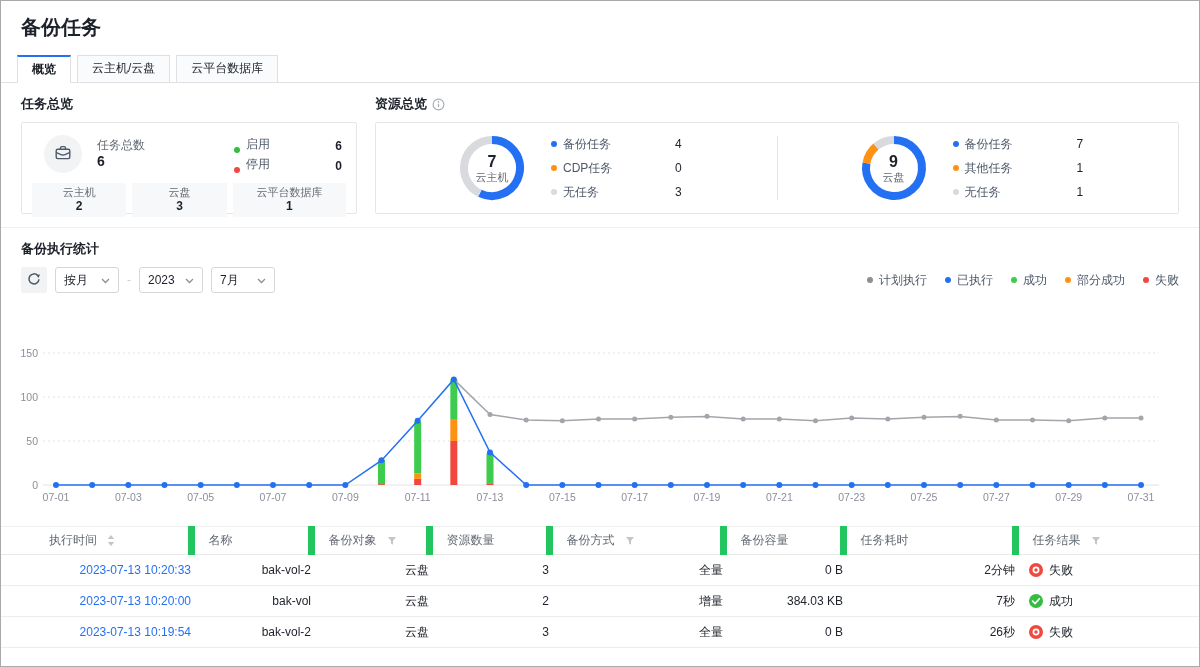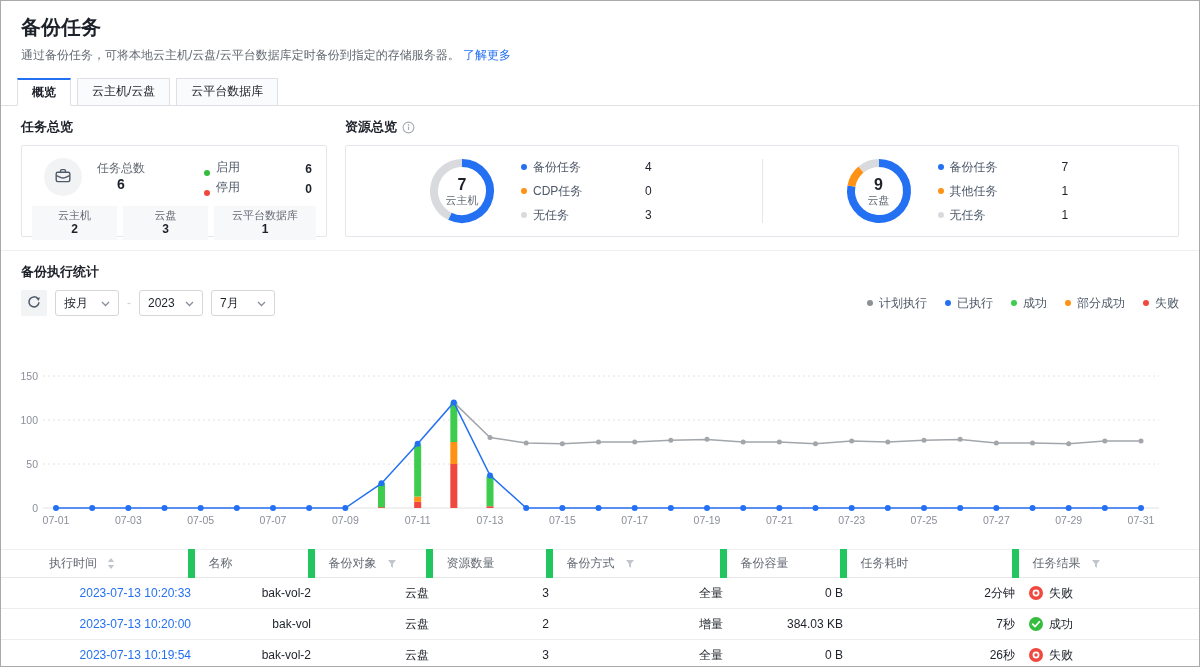--- a/index.html
+++ b/index.html
@@ -14,29 +14,29 @@
   .page-title{font-size:20px;font-weight:bold;color:#1d2129;line-height:26px;}
   .page-desc{margin-top:7px;color:#646a73;font-size:12px;line-height:16px;}
   .link{color:#2470f2;cursor:pointer;}
   
   .tab-bar{display:flex;align-items:flex-end;margin-top:15px;padding:0 16px;border-bottom:1px solid #dee0e3;}
   .tab{height:28px;line-height:25px;padding:0 14px;margin-right:6px;margin-bottom:-1px;
        border:1px solid #dee0e3;background:#fafbfc;color:#1d2129;cursor:pointer;}
   .tab.active{background:#fff;border-top:2px solid #2470f2;border-bottom:1px solid #fff;font-weight:bold;}
   
   .overview-row{display:flex;gap:18px;margin:12px 20px 0;}
-  .ov-col-left{width:306px;flex:none;}
+  .ov-col-left{width:336px;flex:none;}
   .ov-col-right{flex:1;}
   .section-title{font-size:13px;font-weight:bold;color:#1d2129;display:flex;align-items:center;gap:5px;}
   .panel{margin-top:9px;border:1px solid #e5e6eb;border-radius:2px;background:#fff;height:92px;}
   
   .task-panel{padding:9px 10px 0;}
   .task-top{display:flex;align-items:center;height:44px;padding:0 4px 0 12px;}
   .icon-circle{width:38px;height:38px;border-radius:50%;background:#f2f3f5;display:flex;align-items:center;justify-content:center;flex:none;}
-  .task-total{margin-left:15px;text-align:center;}
+  .task-total{margin-left:15px;}
   .task-total .lbl{color:#646a73;font-size:12px;line-height:15px;}
   .task-total .val{font-size:14px;font-weight:bold;line-height:17px;}
   .task-status{margin-left:auto;width:108px;display:flex;flex-direction:column;gap:3px;}
   .status-row{display:flex;align-items:flex-end;font-size:12px;color:#4e5969;}
   .dot{width:6px;height:6px;border-radius:50%;flex:none;margin-right:6px;}
   .status-row b{margin-left:auto;color:#1d2129;}
   .task-types{display:flex;gap:6px;margin-top:7px;}
   .type-box{flex:1;background:#f7f8fa;text-align:center;padding:2px 0 3px;cursor:pointer;}
   .type-box:last-child{flex:1.2;}
   .type-box .lbl{color:#646a73;font-size:11px;line-height:14px;}
@@ -75,24 +75,20 @@
   .time-link{color:#2470f2;cursor:pointer;}
   .result-cell{display:flex;align-items:center;gap:6px;height:30px;}
 </style>
 </head>
 <body>
 
 <div class="page">
 
   <div class="header">
     <div class="page-title">备份任务</div>
-    <div class="page-desc">
-      <span>通过备份任务，可将本地云主机/云盘/云平台数据库定时备份到指定的存储服务器。</span>
-      <span class="link">了解更多</span>
-    </div>
   </div>
 
   <div class="tab-bar">
       <div class="tab active">概览</div>
       <div class="tab">云主机/云盘</div>
       <div class="tab">云平台数据库</div>
     </div>
 
   <div class="overview-row">
     <div class="ov-col-left">

